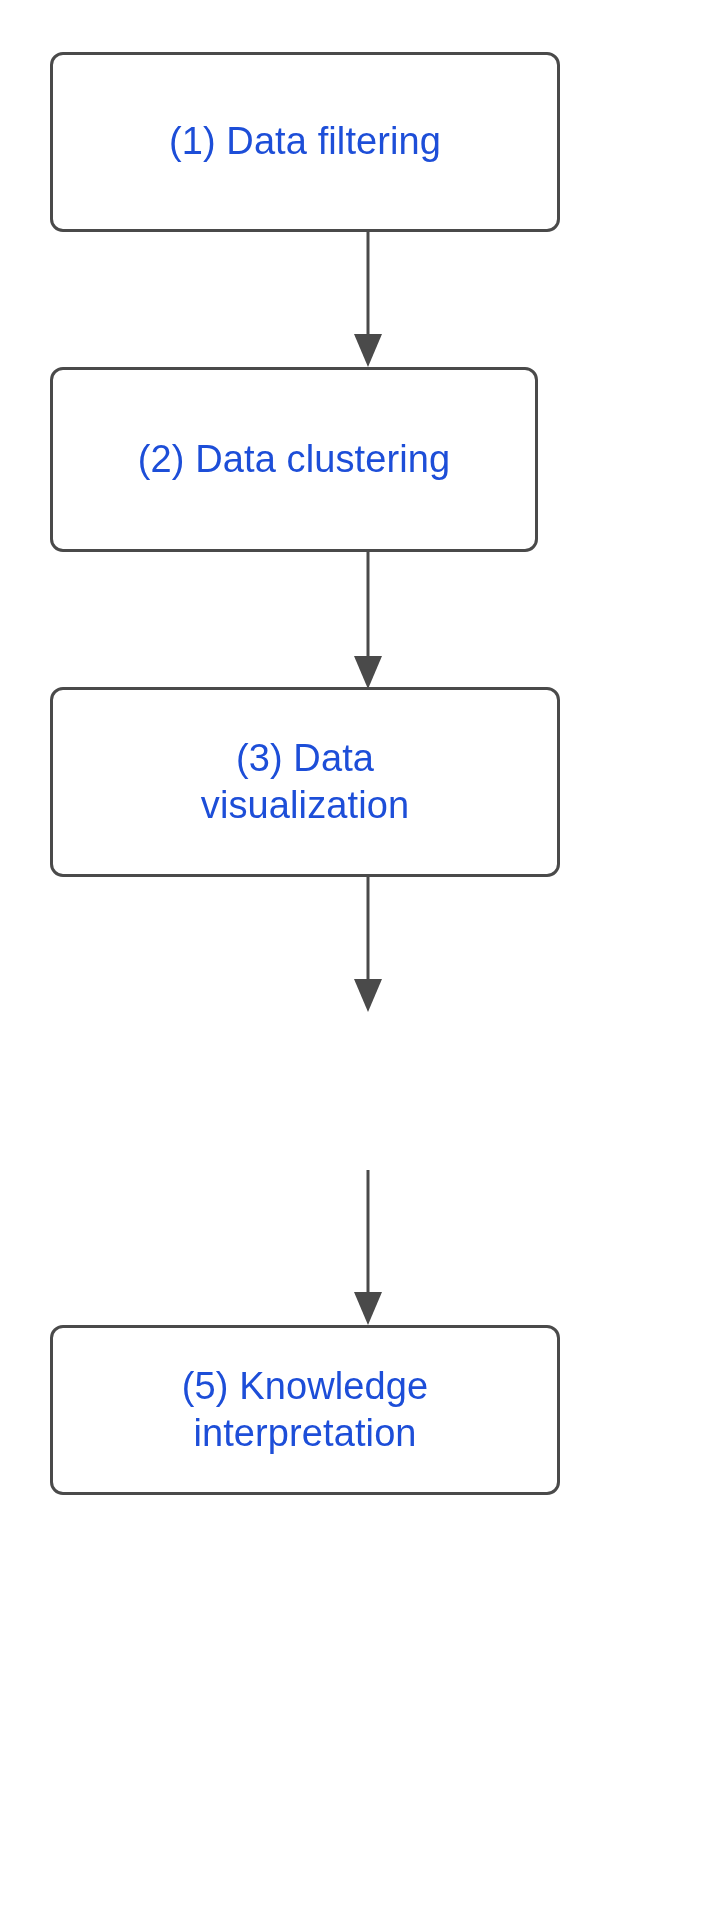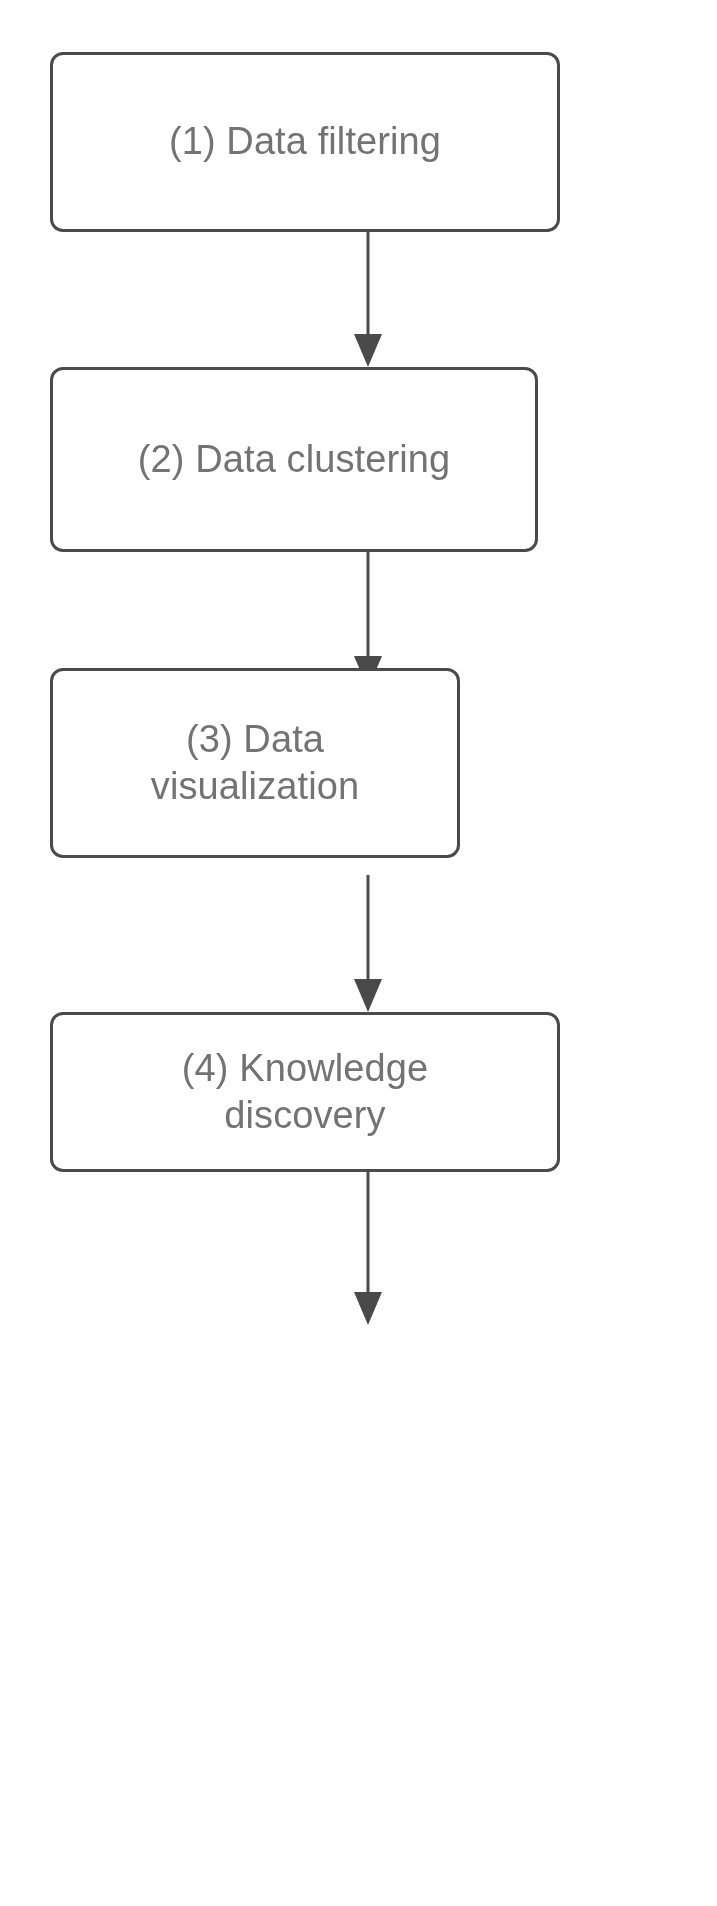--- a/index.html
+++ b/index.html
@@ -25,21 +25,21 @@
     box-sizing: border-box;
     background: #ffffff;
     border: 3px solid #4a4a4a;
     border-radius: 13px;
     display: flex;
     align-items: center;
     justify-content: center;
     text-align: center;
   }
   .node-label {
-    color: #737373;
+    color: #1d4ed8;
     font-size: 38px;
     line-height: 1.25;
     letter-spacing: 0.1px;
     font-weight: 400;
     padding: 0 14px;
     white-space: pre-line;
   }
   .flow-connector {
     position: absolute;
     overflow: visible;
@@ -70,34 +70,34 @@
 
   <div class="flow-node" id="box-2" style="left:50px; top:367px; width:488px; height:185px;">
     <span class="node-label">(2) Data clustering</span>
   </div>
 
   <svg class="flow-connector" id="conn-2" style="left:345px; top:550px; width:46px; height:142px;" viewBox="0 0 46 142">
     <line class="conn-line" x1="23" y1="0" x2="23" y2="114"></line>
     <polygon class="conn-head" points="23,139 9,106 37,106"></polygon>
   </svg>
 
-  <div class="flow-node" id="box-3" style="left:50px; top:668px; width:410px; height:190px;">
+  <div class="flow-node" id="box-3" style="left:50px; top:687px; width:510px; height:190px;">
     <span class="node-label">(3) Data
 visualization</span>
   </div>
 
   <svg class="flow-connector" id="conn-3" style="left:345px; top:875px; width:46px; height:140px;" viewBox="0 0 46 140">
     <line class="conn-line" x1="23" y1="0" x2="23" y2="112"></line>
     <polygon class="conn-head" points="23,137 9,104 37,104"></polygon>
   </svg>
 
-  <div class="flow-node" id="box-4" style="left:50px; top:1012px; width:510px; height:160px;">
-    <span class="node-label">(4) Knowledge
-discovery</span>
-  </div>
 
   <svg class="flow-connector" id="conn-4" style="left:345px; top:1170px; width:46px; height:158px;" viewBox="0 0 46 158">
     <line class="conn-line" x1="23" y1="0" x2="23" y2="130"></line>
     <polygon class="conn-head" points="23,155 9,122 37,122"></polygon>
   </svg>
 
+  <div class="flow-node" id="box-5" style="left:50px; top:1325px; width:510px; height:170px;">
+    <span class="node-label">(5) Knowledge
+interpretation</span>
+  </div>
 
 </div>
 
 </body></html>

